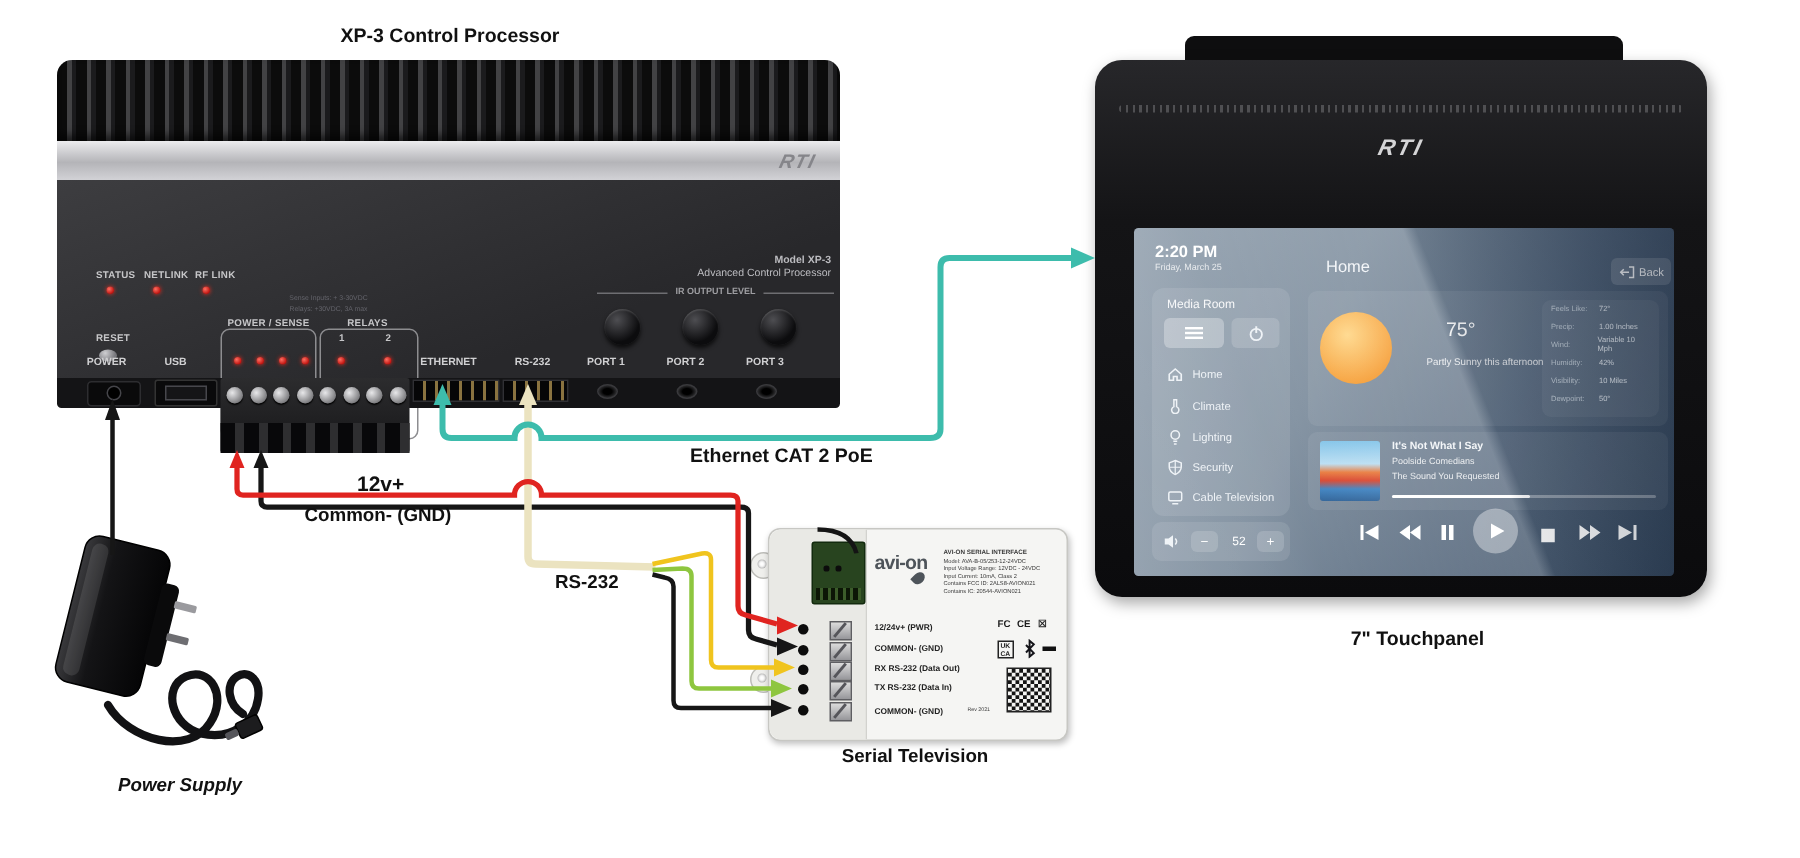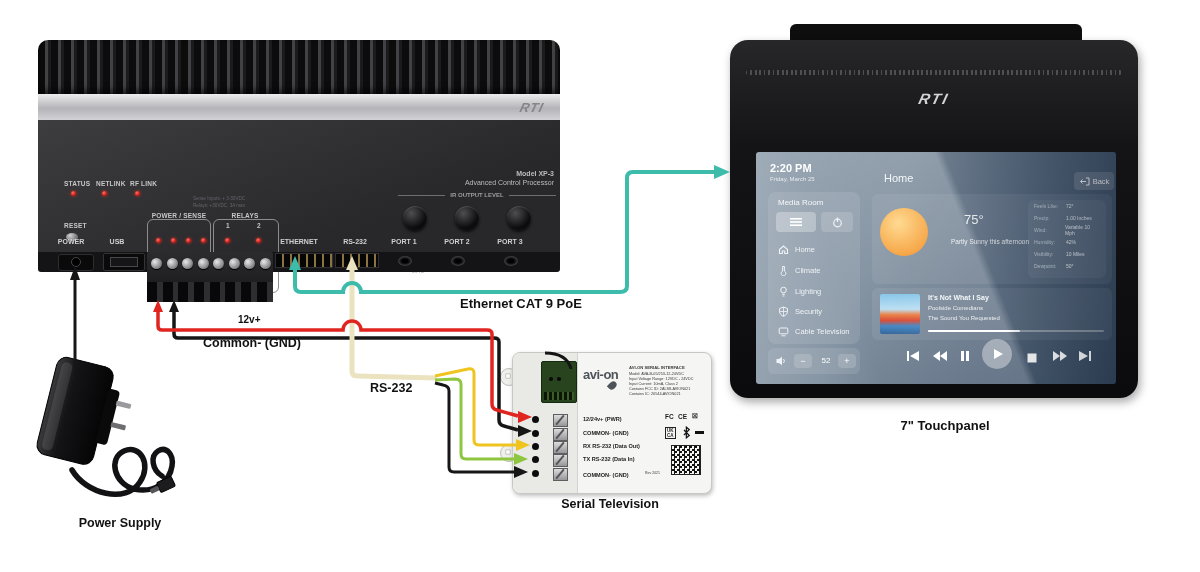--- a/index.html
+++ b/index.html
@@ -68,20 +68,21 @@
   .white{color:#fff;}
   
   #wires{left:0;top:0;width:1200px;height:572px;pointer-events:none;z-index:30;}
   .wire-label{font-weight:bold;color:#111;white-space:nowrap;z-index:40;}
 </style>
 </head>
 <body>
 
 <div id="canvas">
 
+  <div class="abs caption" style="left:190px;top:16px;width:220px;font-size:13px;">XP-3 Control Processor</div>
 
   <div class="abs xp3">
     <div class="abs fins"></div>
     <div class="abs silver">
       <span class="rti-metal">RTI</span>
     </div>
     <div class="abs panel">
 
       <div class="abs dev-label" style="left:26px;top:60px;">STATUS</div>
       <div class="abs dev-label" style="left:58px;top:60px;">NETLINK</div>
@@ -181,21 +182,21 @@
       <rect x="82" y="30" width="12" height="56" rx="4" fill="#0a0a0b"></rect>
       <rect x="93" y="40" width="15" height="5" rx="1" fill="#9a9a9e"></rect>
       <rect x="93" y="62" width="15" height="5" rx="1" fill="#6e6e72"></rect>
     </g>
     <path d="M 52 118 C 66 142 106 152 120 130 C 132 112 120 92 104 99 C 88 106 94 132 114 137 C 136 142 150 128 152 114 C 154 102 146 94 138 99 C 130 104 132 118 142 124" fill="none" stroke="#121214" stroke-width="5.5" stroke-linecap="round"></path>
     <g transform="rotate(65 148 132)">
       <rect x="142" y="126" width="11" height="16" rx="2" fill="#1c1c1e" stroke="#000"></rect>
       <rect x="145" y="142" width="5" height="9" rx="1.5" fill="#55555a"></rect>
     </g>
   </svg>
-  <div class="abs caption" style="left:40px;top:516px;width:160px;font-size:12.5px;">Power Supply</div>
+  <div class="abs caption" style="left:40px;top:516px;width:160px;font-size:12.5px;font-style:italic;">Power Supply</div>
 
   <div class="abs" style="left:500px;top:348px;width:212px;height:150px;">
     <div class="ear" style="left:0px;top:20px;"></div>
     <div class="ear" style="left:0px;top:96px;"></div>
     <div class="abs serial-body" style="left:12px;top:4px;">
       <div class="serial-left">
         <div class="greenblk"></div>
         <svg class="abs" style="left:30px;top:-4px;" width="34" height="20">
             <path d="M2 4 q 22 0 26 16" fill="none" stroke="#141414" stroke-width="3"></path>
           </svg>
@@ -428,18 +429,18 @@
     <polygon points="518,411 518,423 532,417" fill="#e02420"></polygon>
 
     <path d="M 295 268 V 286 Q 295 292 301 292 H 343 A 9 9 0 0 1 361 292 H 620 Q 627 292 627 286 V 178 Q 627 172 633 172 H 716" fill="none" stroke-width="4" stroke="#3dbcac"></path>
     <polygon points="289,270 301,270 295,256" fill="#3dbcac"></polygon>
     <polygon points="714,165 714,179 730,172" fill="#3dbcac"></polygon>
 
     <line x1="75" y1="370" x2="75" y2="278" stroke-width="3" stroke="#161616"></line>
     <polygon points="70,280 80,280 75,266" fill="#161616"></polygon>
   </svg>
 
-  <div class="abs wire-label" style="left:460px;top:296px;font-size:13px;">Ethernet CAT 9 PoE</div>
-  <div class="abs wire-label" style="left:238px;top:314px;font-size:10px;">12v+</div>
+  <div class="abs wire-label" style="left:460px;top:296px;font-size:13px;">Ethernet CAT 2 PoE</div>
+  <div class="abs wire-label" style="left:238px;top:314px;font-size:14px;">12v+</div>
   <div class="abs wire-label" style="left:203px;top:336px;font-size:12.5px;">Common- (GND)</div>
   <div class="abs wire-label" style="left:370px;top:381px;font-size:12.5px;">RS-232</div>
 
 </div>
 
 </body></html>

